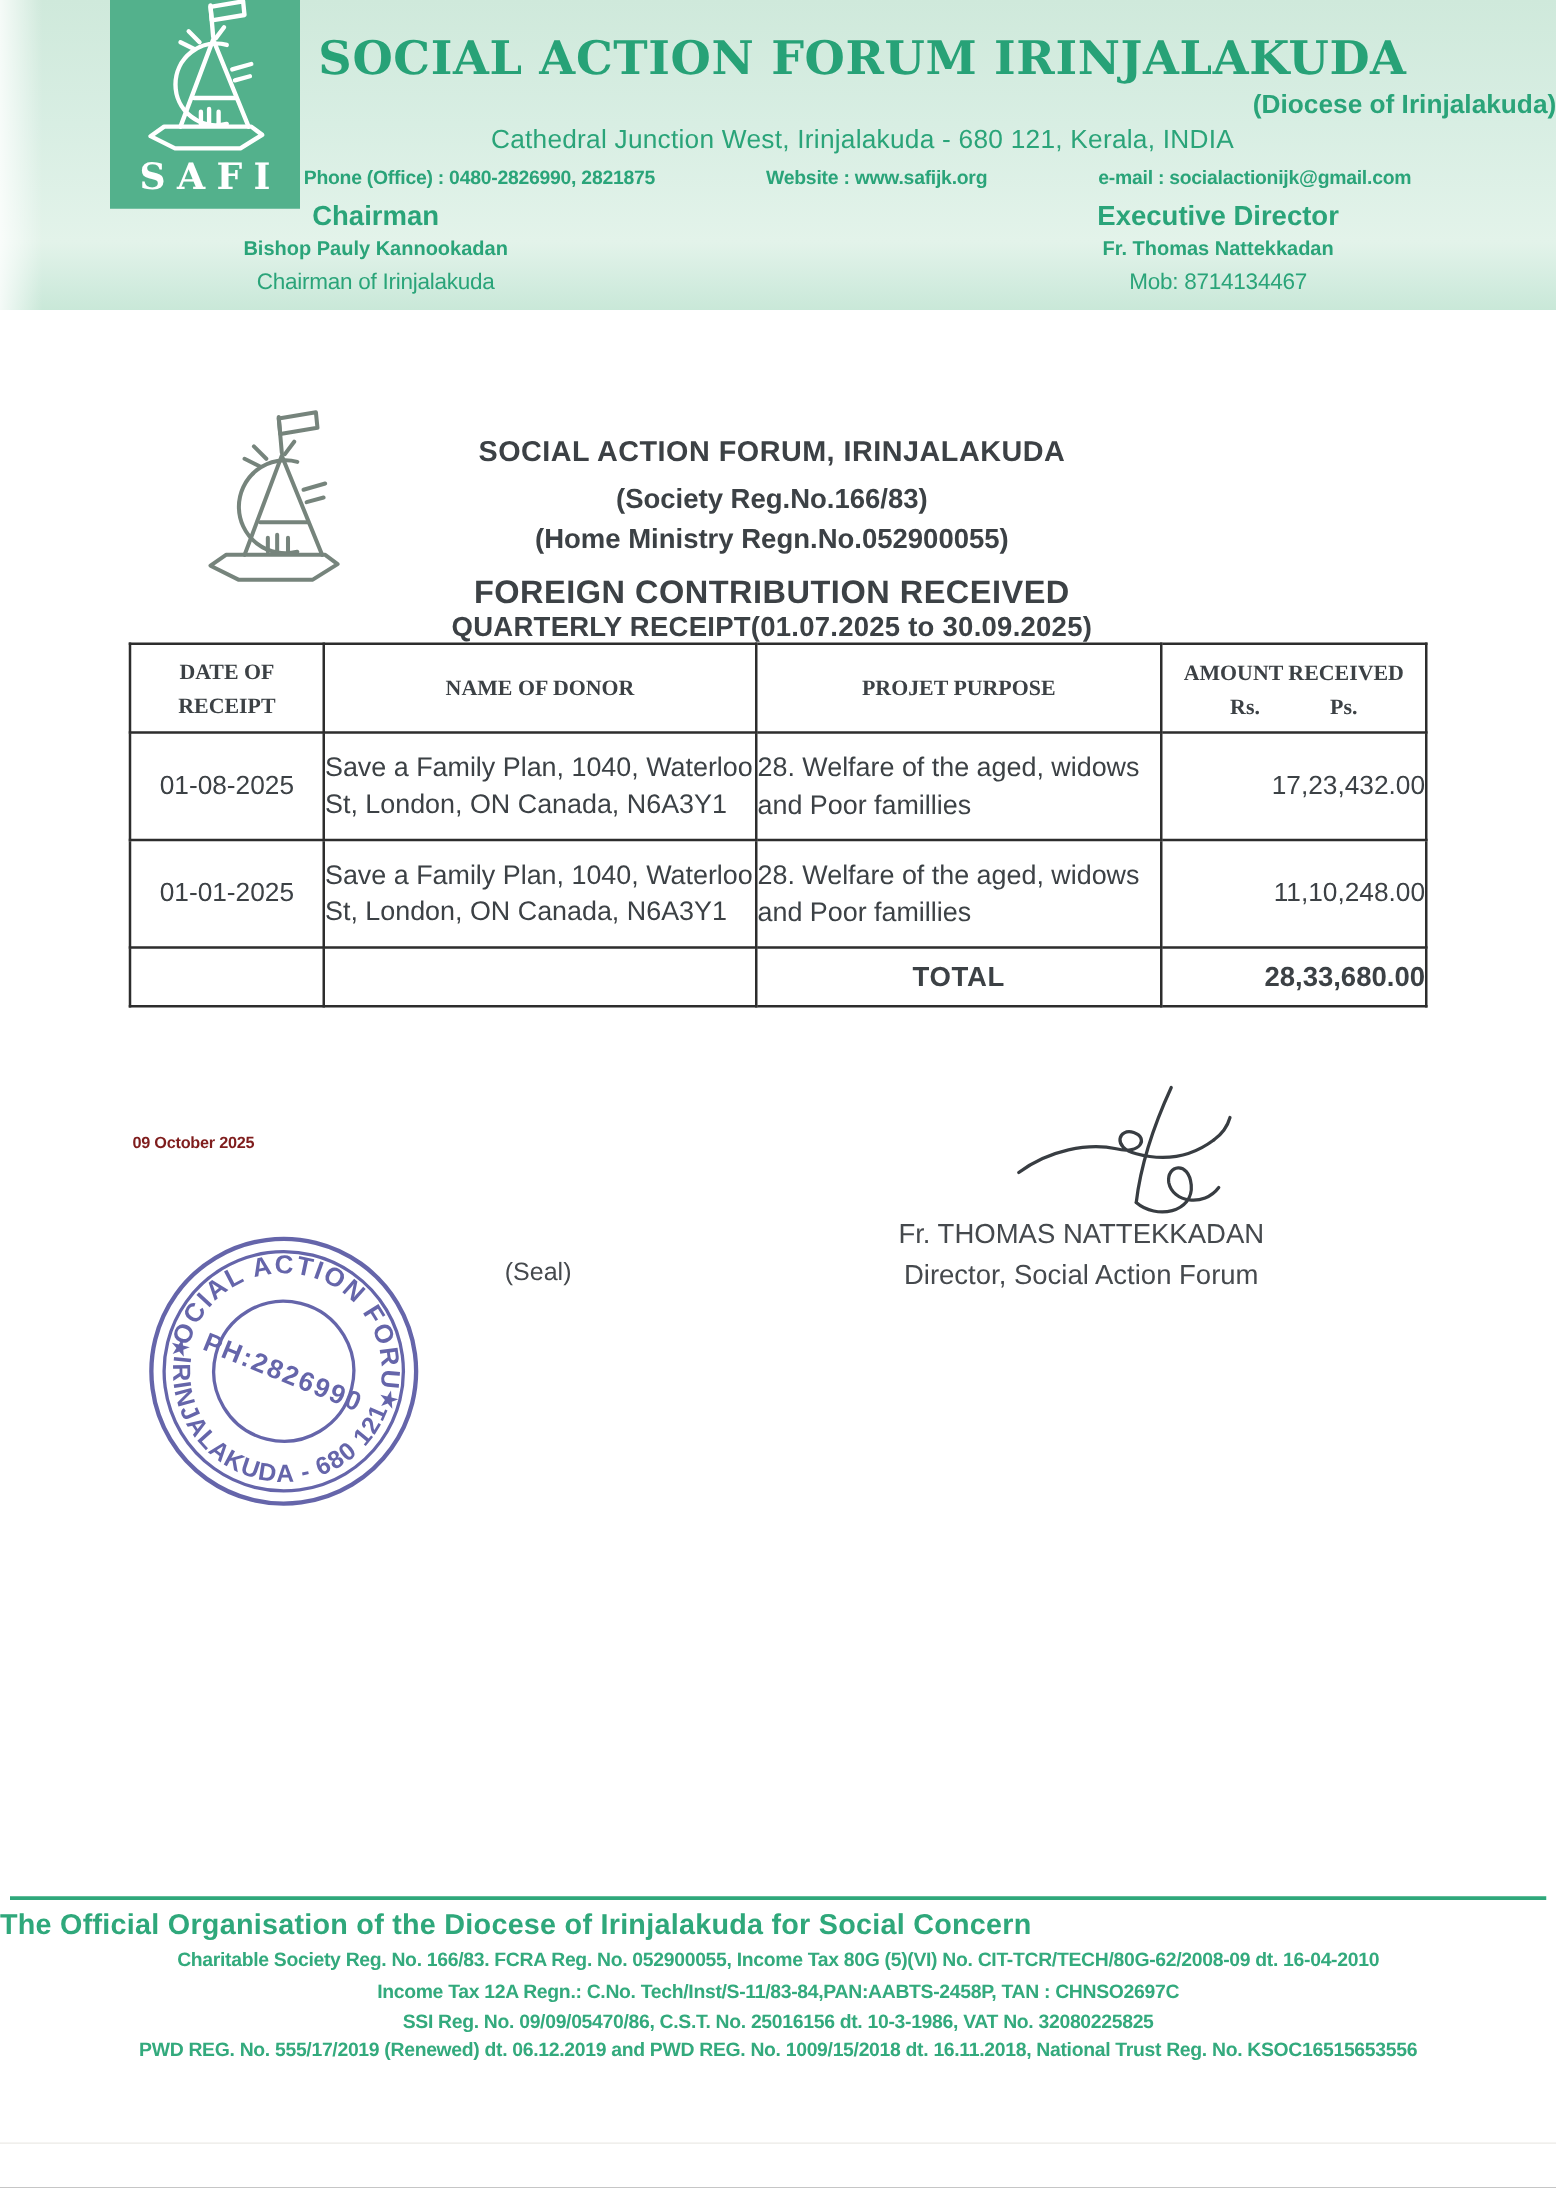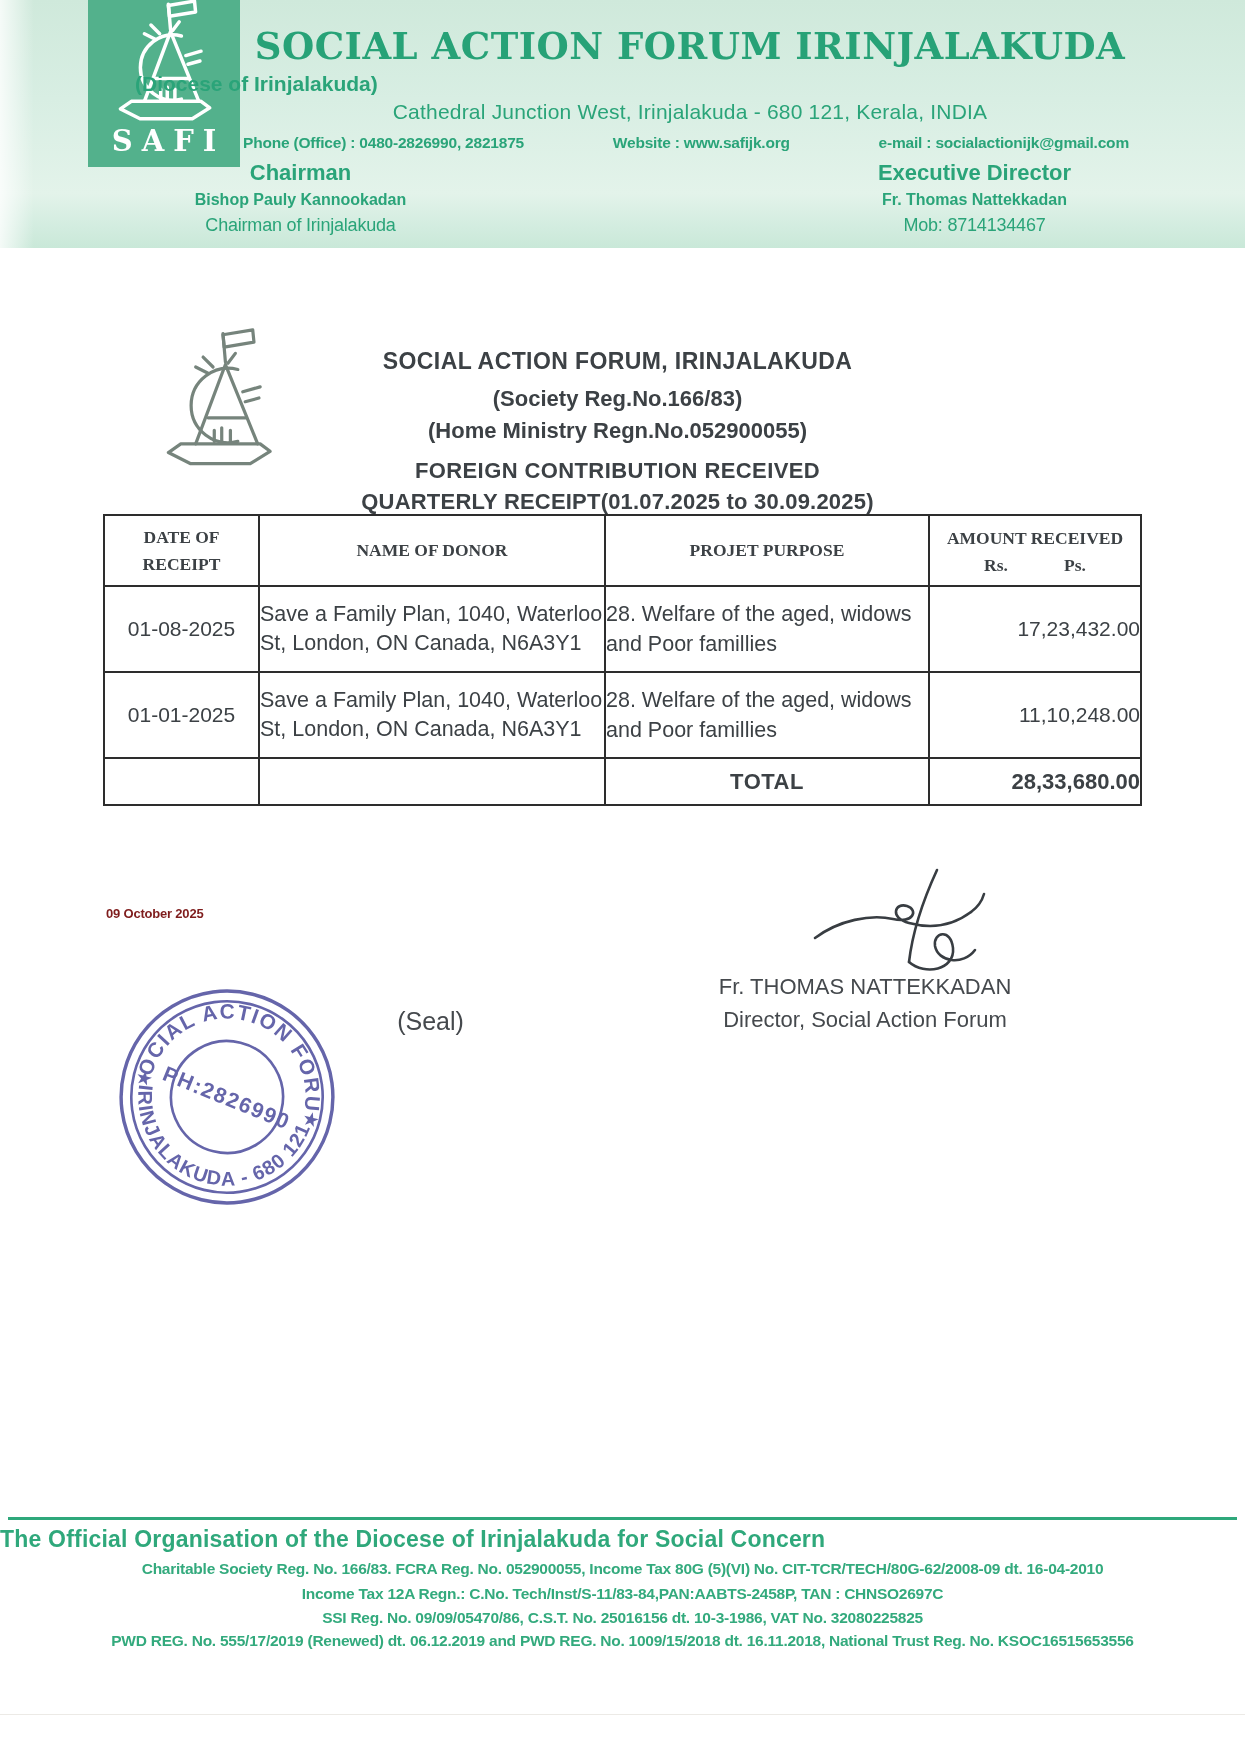--- a/index.html
+++ b/index.html
@@ -25,21 +25,21 @@
     font-family:"DejaVu Serif","Liberation Serif",serif;font-weight:bold;color:#ffffff;
     font-size:29px;letter-spacing:9px;margin-top:2px;text-indent:9px;
   }
   .emblem-svg{display:block;}
   .g-title{
     left:135px;top:24px;width:1110px;text-align:center;color:#27a277;
     font-family:"DejaVu Serif","Liberation Serif",serif;font-weight:bold;
     font-size:37px;letter-spacing:.5px;white-space:nowrap;
   }
   .g-sub{
-    left:135px;top:72px;width:1110px;text-align:left;color:#2aa479;
+    left:135px;top:72px;width:1110px;text-align:right;color:#2aa479;
     font-weight:bold;font-size:21px;
   }
   .g-addr{
     left:135px;top:100px;width:1110px;text-align:center;color:#2aa479;
     font-size:21px;letter-spacing:.2px;
   }
   .contact-row{
     left:243px;top:134px;width:886px;display:flex;justify-content:space-between;
     color:#2aa479;font-size:15.5px;font-weight:bold;letter-spacing:-.2px;
   }
@@ -47,21 +47,21 @@
   .person .p-role{font-size:22px;font-weight:bold;}
   .person .p-name{font-size:16px;font-weight:bold;margin-top:5px;white-space:nowrap;text-align:center;}
   .person .p-extra{font-size:18px;margin-top:6px;letter-spacing:-.2px;}
   .chairman-block{left:118px;top:160px;}
   .exec-block{left:792px;top:160px;}
   
   .doc-headings{left:95px;width:1045px;text-align:center;color:#3c4145;font-weight:bold;}
   .h-org{top:348px;font-size:23px;letter-spacing:.4px;}
   .h-soc{top:386px;font-size:22px;}
   .h-home{top:418px;font-size:22px;}
-  .h-foreign{top:458px;font-size:22px;letter-spacing:.4px;}
+  .h-foreign{top:458px;font-size:26px;letter-spacing:.4px;}
   .h-quarter{top:489px;font-size:22px;letter-spacing:.2px;}
   .body-emblem{left:156px;top:328px;opacity:.82;}
   
   table.fc{
     position:absolute;left:103px;top:514px;width:1037px;border-collapse:collapse;
     color:#3c4145;table-layout:fixed;
   }
   table.fc td,table.fc th{border:2.4px solid #2d2d2d;padding:0;vertical-align:middle;}
   col.c-date{width:155px;} col.c-donor{width:346px;} col.c-purpose{width:324px;} col.c-amount{width:212px;}
   tr.hdr{height:71px;font-family:Liberation Serif, serif;}
@@ -73,21 +73,21 @@
   td.cell-donor{font-size:21.5px;padding:6px 6px 6px 10px;line-height:1.35;}
   td.cell-purpose{font-size:21.5px;padding:6px 8px 6px 12px;line-height:1.4;}
   td.cell-amount{text-align:right;font-size:21px;padding-right:14px;}
   td.cell-total-label{text-align:center;font-size:22px;font-weight:bold;letter-spacing:.5px;}
   td.cell-total-amount{text-align:right;font-size:22px;font-weight:bold;padding-right:12px;}
   
   .sig-date{left:106px;top:906px;font-size:13px;font-weight:bold;color:#7f1d1d;letter-spacing:-.2px;}
   .signature{left:800px;top:866px;}
   .signer-name{left:640px;top:974px;width:450px;text-align:center;font-size:22px;color:#45494d;}
   .signer-title{left:640px;top:1007px;width:450px;text-align:center;font-size:22px;color:#45494d;}
-  .seal-label{left:358px;top:1007px;width:145px;text-align:center;font-size:25px;color:#45494d;}
+  .seal-label{left:358px;top:1007px;width:145px;text-align:center;font-size:20px;color:#45494d;}
   .stamp{left:115px;top:985px;width:224px;height:224px;transform:rotate(14deg);opacity:.88;}
   
   .foot-rule{left:8px;top:1517px;width:1229px;height:3px;background:#2fa87b;}
   .foot-head{left:0;top:1526px;width:1245px;color:#2fa87b;font-size:23px;font-weight:bold;letter-spacing:.2px;}
   .foot-line{left:0;width:1245px;text-align:center;color:#33aa7d;font-size:15.5px;font-weight:bold;letter-spacing:-.25px;white-space:nowrap;}
   .fl1{top:1560px;} .fl2{top:1585px;} .fl3{top:1609px;} .fl4{top:1632px;}
   .crease{left:0;top:1714px;width:1245px;height:1px;background:#eceae6;}
 </style>
 </head>
 <body>

